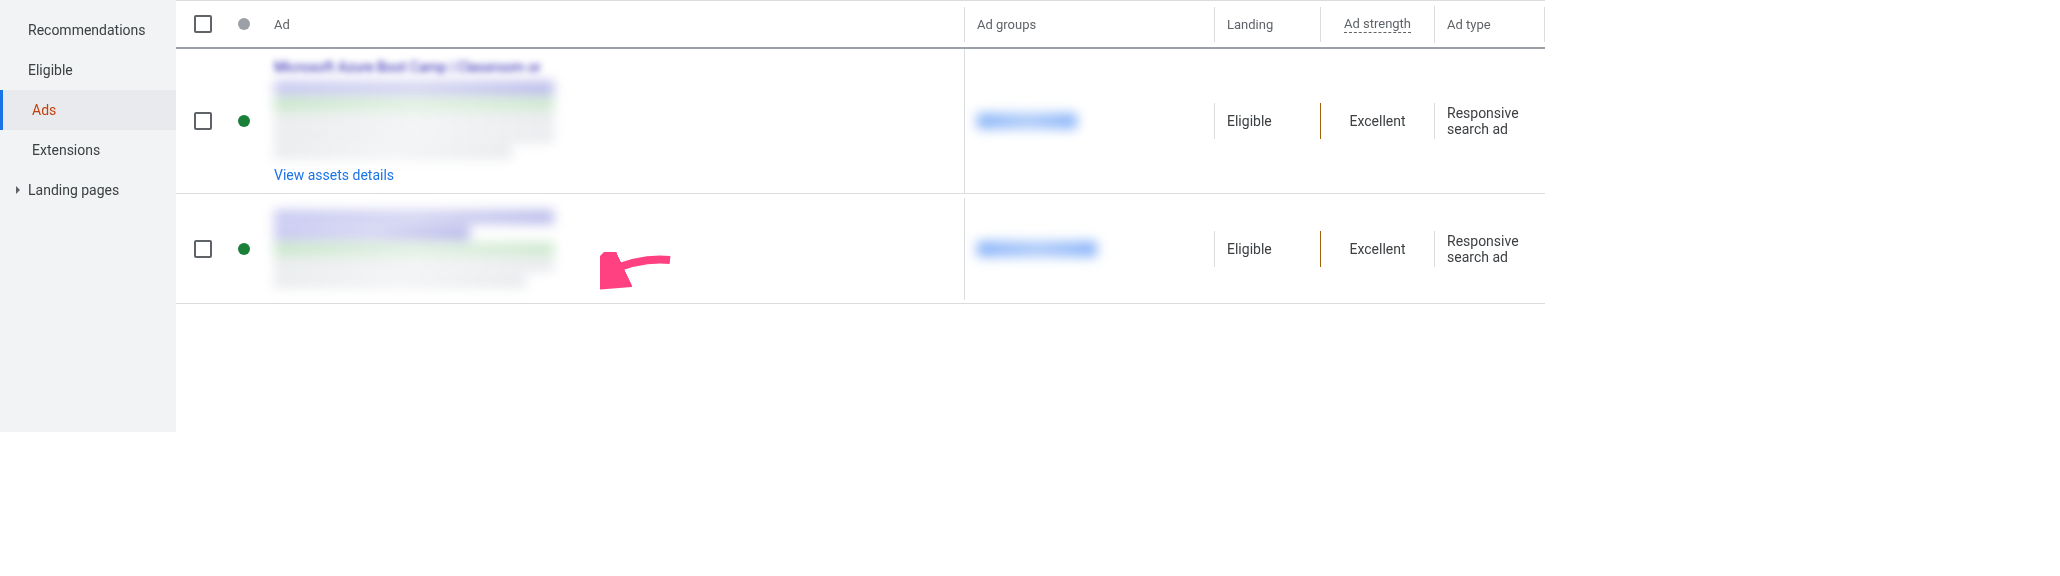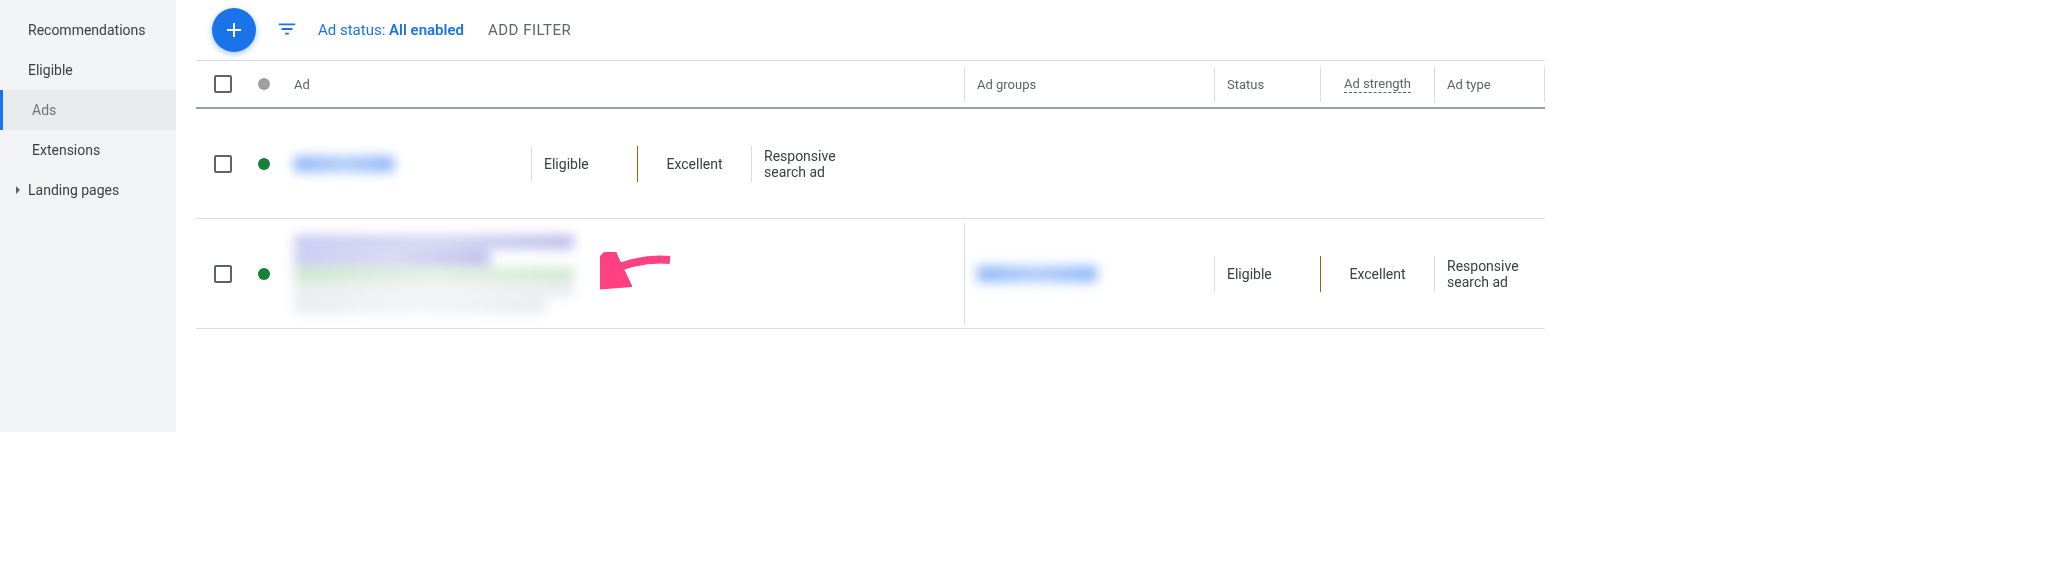--- a/index.html
+++ b/index.html
@@ -1,25 +1,25 @@
 <!DOCTYPE html>
 <html><head>
   <meta charset="utf-8">
   <style>
     * { margin: 0; padding: 0; box-sizing: border-box; }
     body { font-family: 'Google Sans', Roboto, Arial, sans-serif; font-size: 14px; color: #3c4043; background: #fff; }
-    .container { display: flex; width: 1545px; height: 432px; gap: 20px; }
+    .container { display: flex; width: 1545px; height: 432px; }
     
     .sidebar { width: 176px; background: #f1f3f4; padding-top: 10px; flex-shrink: 0; }
     .sidebar-item { display: flex; align-items: center; padding: 12px 8px 12px 28px; font-size: 14px; color: #3c4043; cursor: pointer; }
     .sidebar-item.with-chevron { padding-left: 8px; }
     .sidebar-item .chevron { width: 20px; display: inline-flex; justify-content: center; color: #5f6368; font-size: 10px; }
     .sidebar-item.expanded .chevron svg { transform: rotate(90deg); }
     .sidebar-subitem { padding: 12px 8px 12px 32px; font-size: 14px; color: #3c4043; cursor: pointer; }
-    .sidebar-subitem.active { background: #e8eaed; color: #737373; border-left: 3px solid #1a73e8; padding-left: 29px; }
+    .sidebar-subitem.active { background: #e8eaed; color: #c2410c; border-left: 3px solid #1a73e8; padding-left: 29px; }
     
     .main { flex: 1; display: flex; flex-direction: column; overflow: hidden; }
     
     .toolbar { display: flex; align-items: center; padding: 8px 16px; gap: 16px; height: 60px; }
     .fab { width: 44px; height: 44px; border-radius: 50%; background: #1a73e8; display: flex; align-items: center; justify-content: center; cursor: pointer; box-shadow: 0 2px 6px rgba(26,115,232,0.4); }
     .fab svg { fill: #fff; }
     .filter-icon { color: #1a73e8; cursor: pointer; padding: 4px; }
     .filter-chip { color: #1a73e8; font-size: 15px; cursor: pointer; }
     .filter-chip .label { color: #1a73e8; }
     .filter-chip .value { font-weight: 600; }
@@ -76,70 +76,63 @@
       <span class="chevron">
         <svg width="8" height="8" viewBox="0 0 8 8">
             <path d="M2 0 L6 4 L2 8 Z" fill="#5f6368"></path>
           </svg>
       </span>
       <span>Landing pages</span>
     </div>
   </div>
 
   <div class="main">
-    <div class="toolbar">
-      <div class="fab">
-        <svg width="24" height="24" viewBox="0 0 24 24">
-            <path d="M19 13h-6v6h-2v-6H5v-2h6V5h2v6h6v2z"></path>
-          </svg>
-      </div>
-      <div class="filter-icon">
-        <svg width="22" height="22" viewBox="0 0 24 24" fill="#1a73e8">
-            <path d="M10 18h4v-2h-4v2zM3 6v2h18V6H3zm3 7h12v-2H6v2z"></path>
-          </svg>
-      </div>
-      <div class="filter-chip">
-        <span class="label">Ad status: </span><span class="value">All enabled</span>
-      </div>
-      <div class="add-filter">
-        <span>ADD FILTER</span>
-      </div>
-    </div>
 
     <div class="table">
       <div class="table-header">
         <div class="col-checkbox">
           <div class="checkbox"></div>
         </div>
         <div class="col-dot">
           <div class="status-dot-gray"></div>
         </div>
         <div class="col-ad">
             <span>Ad</span>
           </div>
         <div class="col-adgroup">
             <span>Ad groups</span>
           </div>
         <div class="col-status">
-            <span>Status</span>
+            <span>Landing</span>
           </div>
         <div class="col-strength">
             <span>Ad strength</span>
           </div>
         <div class="col-type">
             <span>Ad type</span>
           </div>
       </div>
 
       <div class="table-row">
         <div class="col-checkbox">
           <div class="checkbox"></div>
         </div>
         <div class="col-dot">
           <div class="status-dot-green"></div>
+        </div>
+        <div class="col-ad">
+          <a class="ad-title-link">Microsoft Azure Boot Camp | Classroom or</a>
+          <div class="blur-block" style="width:280px;">
+            <div class="blur-line blur-purple"></div>
+            <div class="blur-line blur-green"></div>
+            <div class="blur-line blur-gray"></div>
+            <div class="blur-line blur-gray"></div>
+            <div class="blur-line blur-gray" style="width:85%;"></div>
+          </div>
+          <a class="view-assets-link">View assets details</a>
         </div>
         <div class="col-adgroup">
           <div class="blur-block blur-darkblue" style="width:100px;height:16px;"></div>
         </div>
         <div class="col-status">
             <span>Eligible</span>
           </div>
         <div class="col-strength">
             <span>Excellent</span>
           </div>

